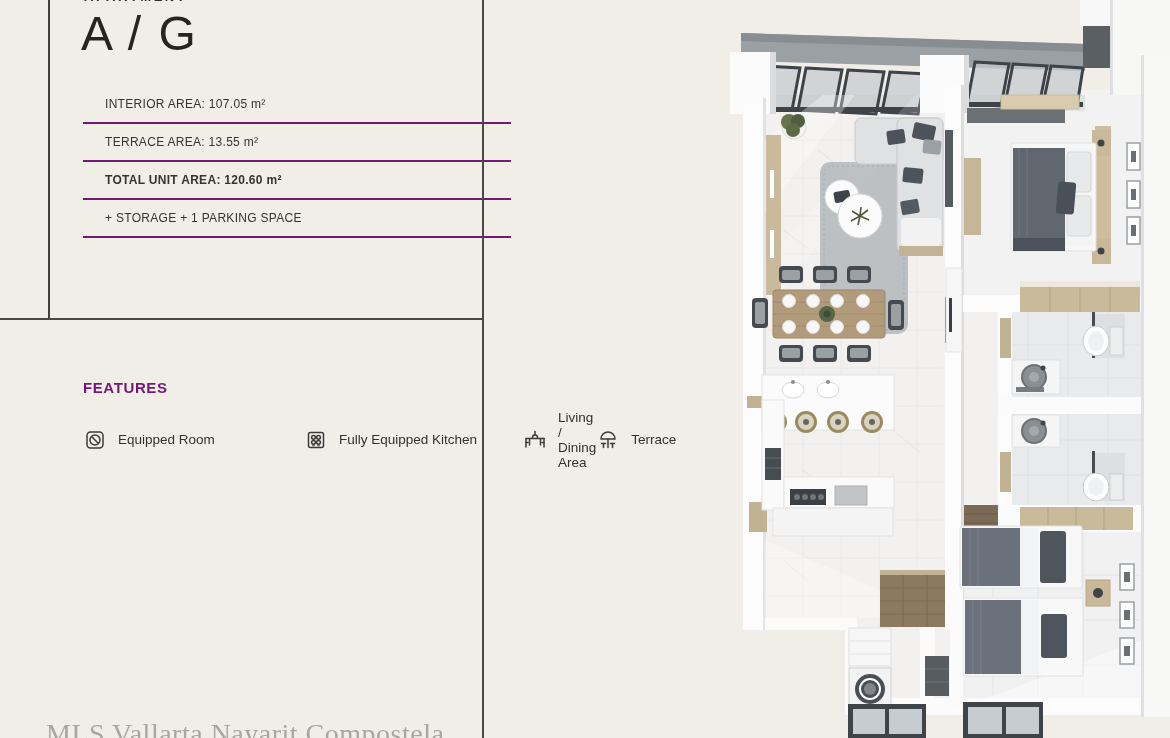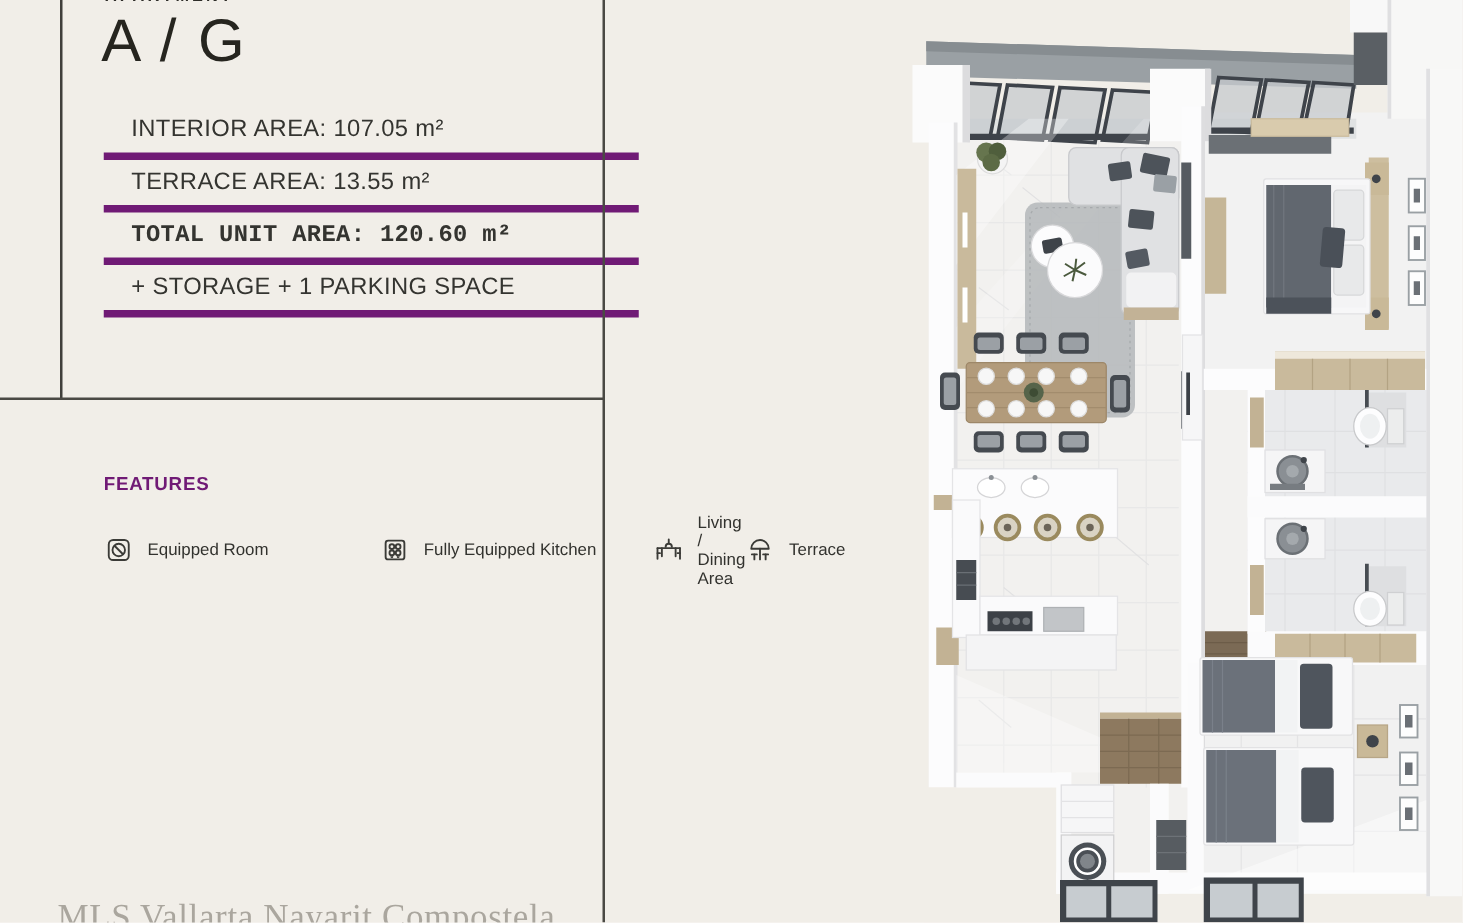--- a/index.html
+++ b/index.html
@@ -11,22 +11,22 @@
   .left-panel{position:absolute;left:0;top:0;width:483px;height:738px;margin-left:48px;}
   .edge-rule{position:absolute;left:0;top:0;width:2px;height:319px;background:#403f3b;}
   .h-rule{position:absolute;left:0;top:318px;width:484px;height:2px;background:#4a4944;}
   .v-rule{position:absolute;left:482px;top:0;width:2px;height:738px;background:#4a4944;}
   .eyebrow{position:absolute;left:36px;top:-11px;font-size:13px;font-weight:700;
     letter-spacing:2.5px;color:#2e2d29;}
   .title{position:absolute;left:33px;top:6px;font-size:48px;font-weight:400;
     letter-spacing:2px;color:#26251f;}
   .specs{position:absolute;left:35px;top:86px;width:428px;}
   .spec-row{height:36px;display:flex;align-items:center;padding-left:22px;
-    border-bottom:6px solid #701a75;font-size:19px;letter-spacing:.3px;color:#343430;}
-  .spec-row.bold{font-weight:700;font-family:Liberation Mono, monospace;}
+    border-bottom:2px solid #701a75;font-size:12px;letter-spacing:.3px;color:#343430;}
+  .spec-row.bold{font-weight:700;}
   .features-heading{position:absolute;left:35px;top:379px;font-size:15px;font-weight:700;
     letter-spacing:.6px;color:#701a75;}
   .features-grid{position:absolute;left:35px;top:421px;width:440px;
     display:grid;grid-template-columns:221px 219px;grid-auto-rows:37px;grid-auto-flow:column;}
   .feature-item{display:flex;align-items:center;gap:11px;font-size:13.5px;color:#32322e;}
   .feature-item svg{flex:0 0 auto;stroke:#3b3b37;fill:none;stroke-width:1.5;
     stroke-linecap:round;stroke-linejoin:round;}
   .watermark{position:absolute;left:-2px;bottom:-12px;font-family:"Liberation Serif",serif;
     font-size:28px;color:#aaa69e;letter-spacing:.5px;white-space:nowrap;}
   

